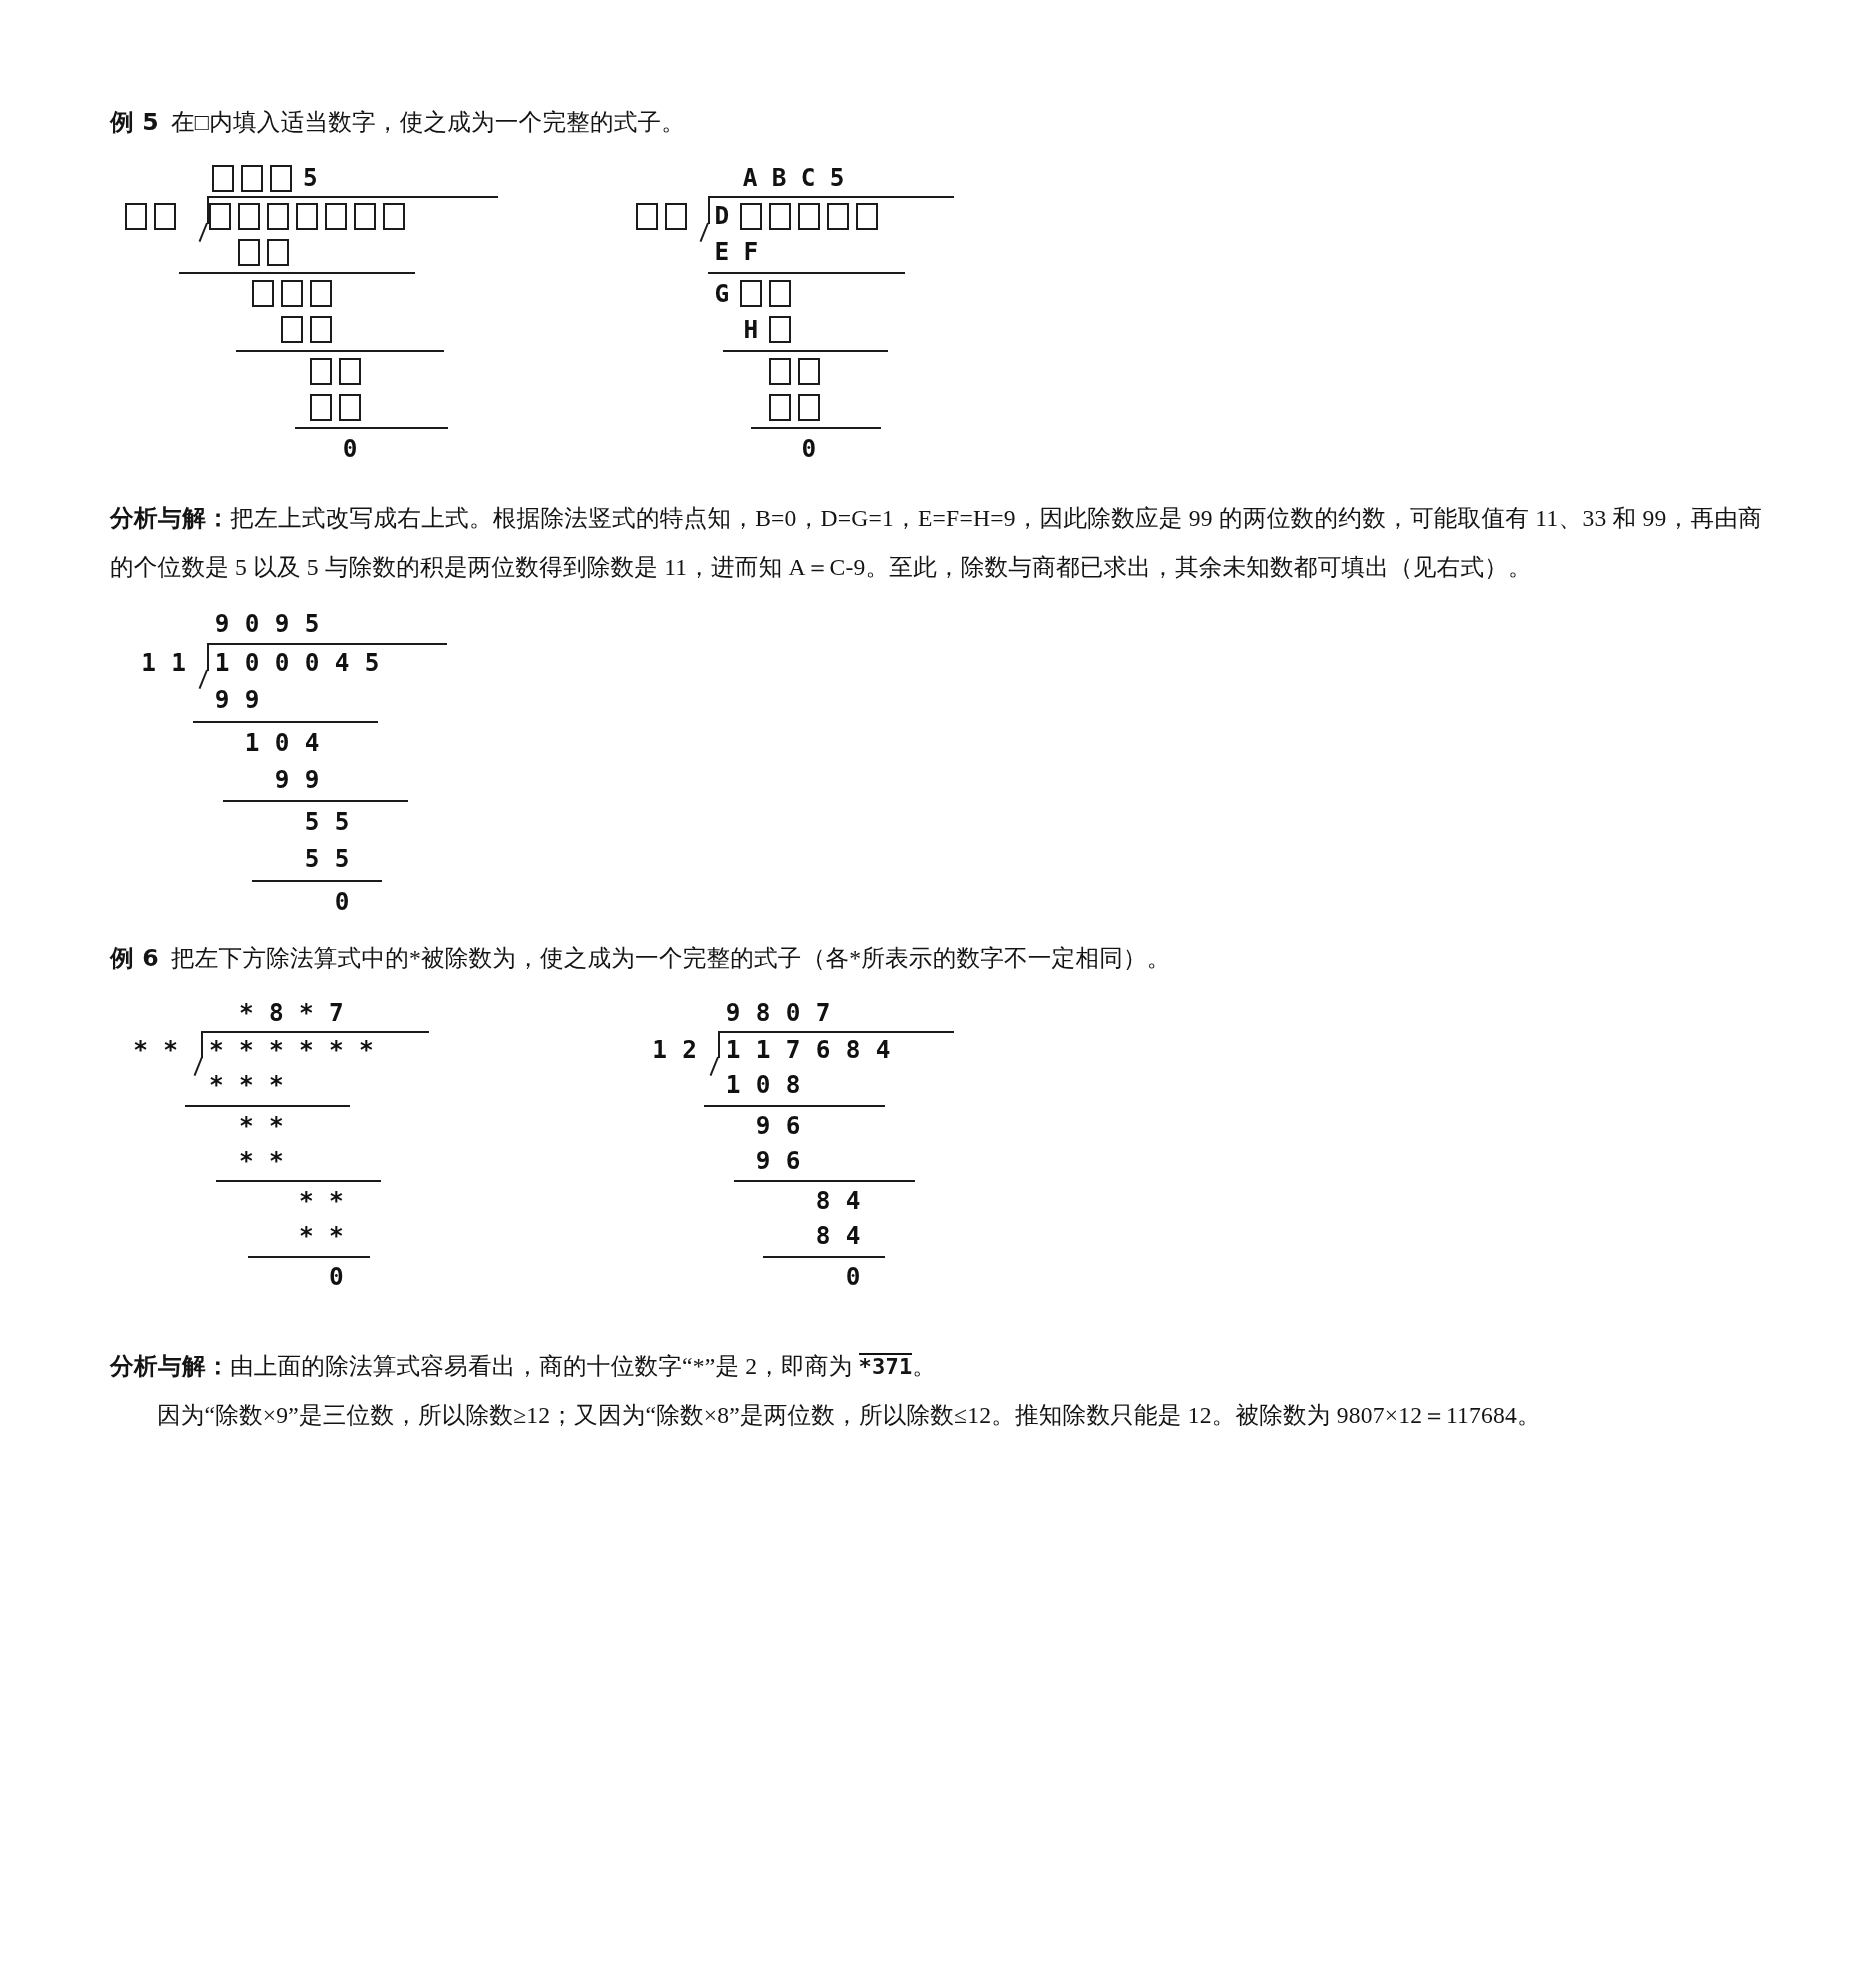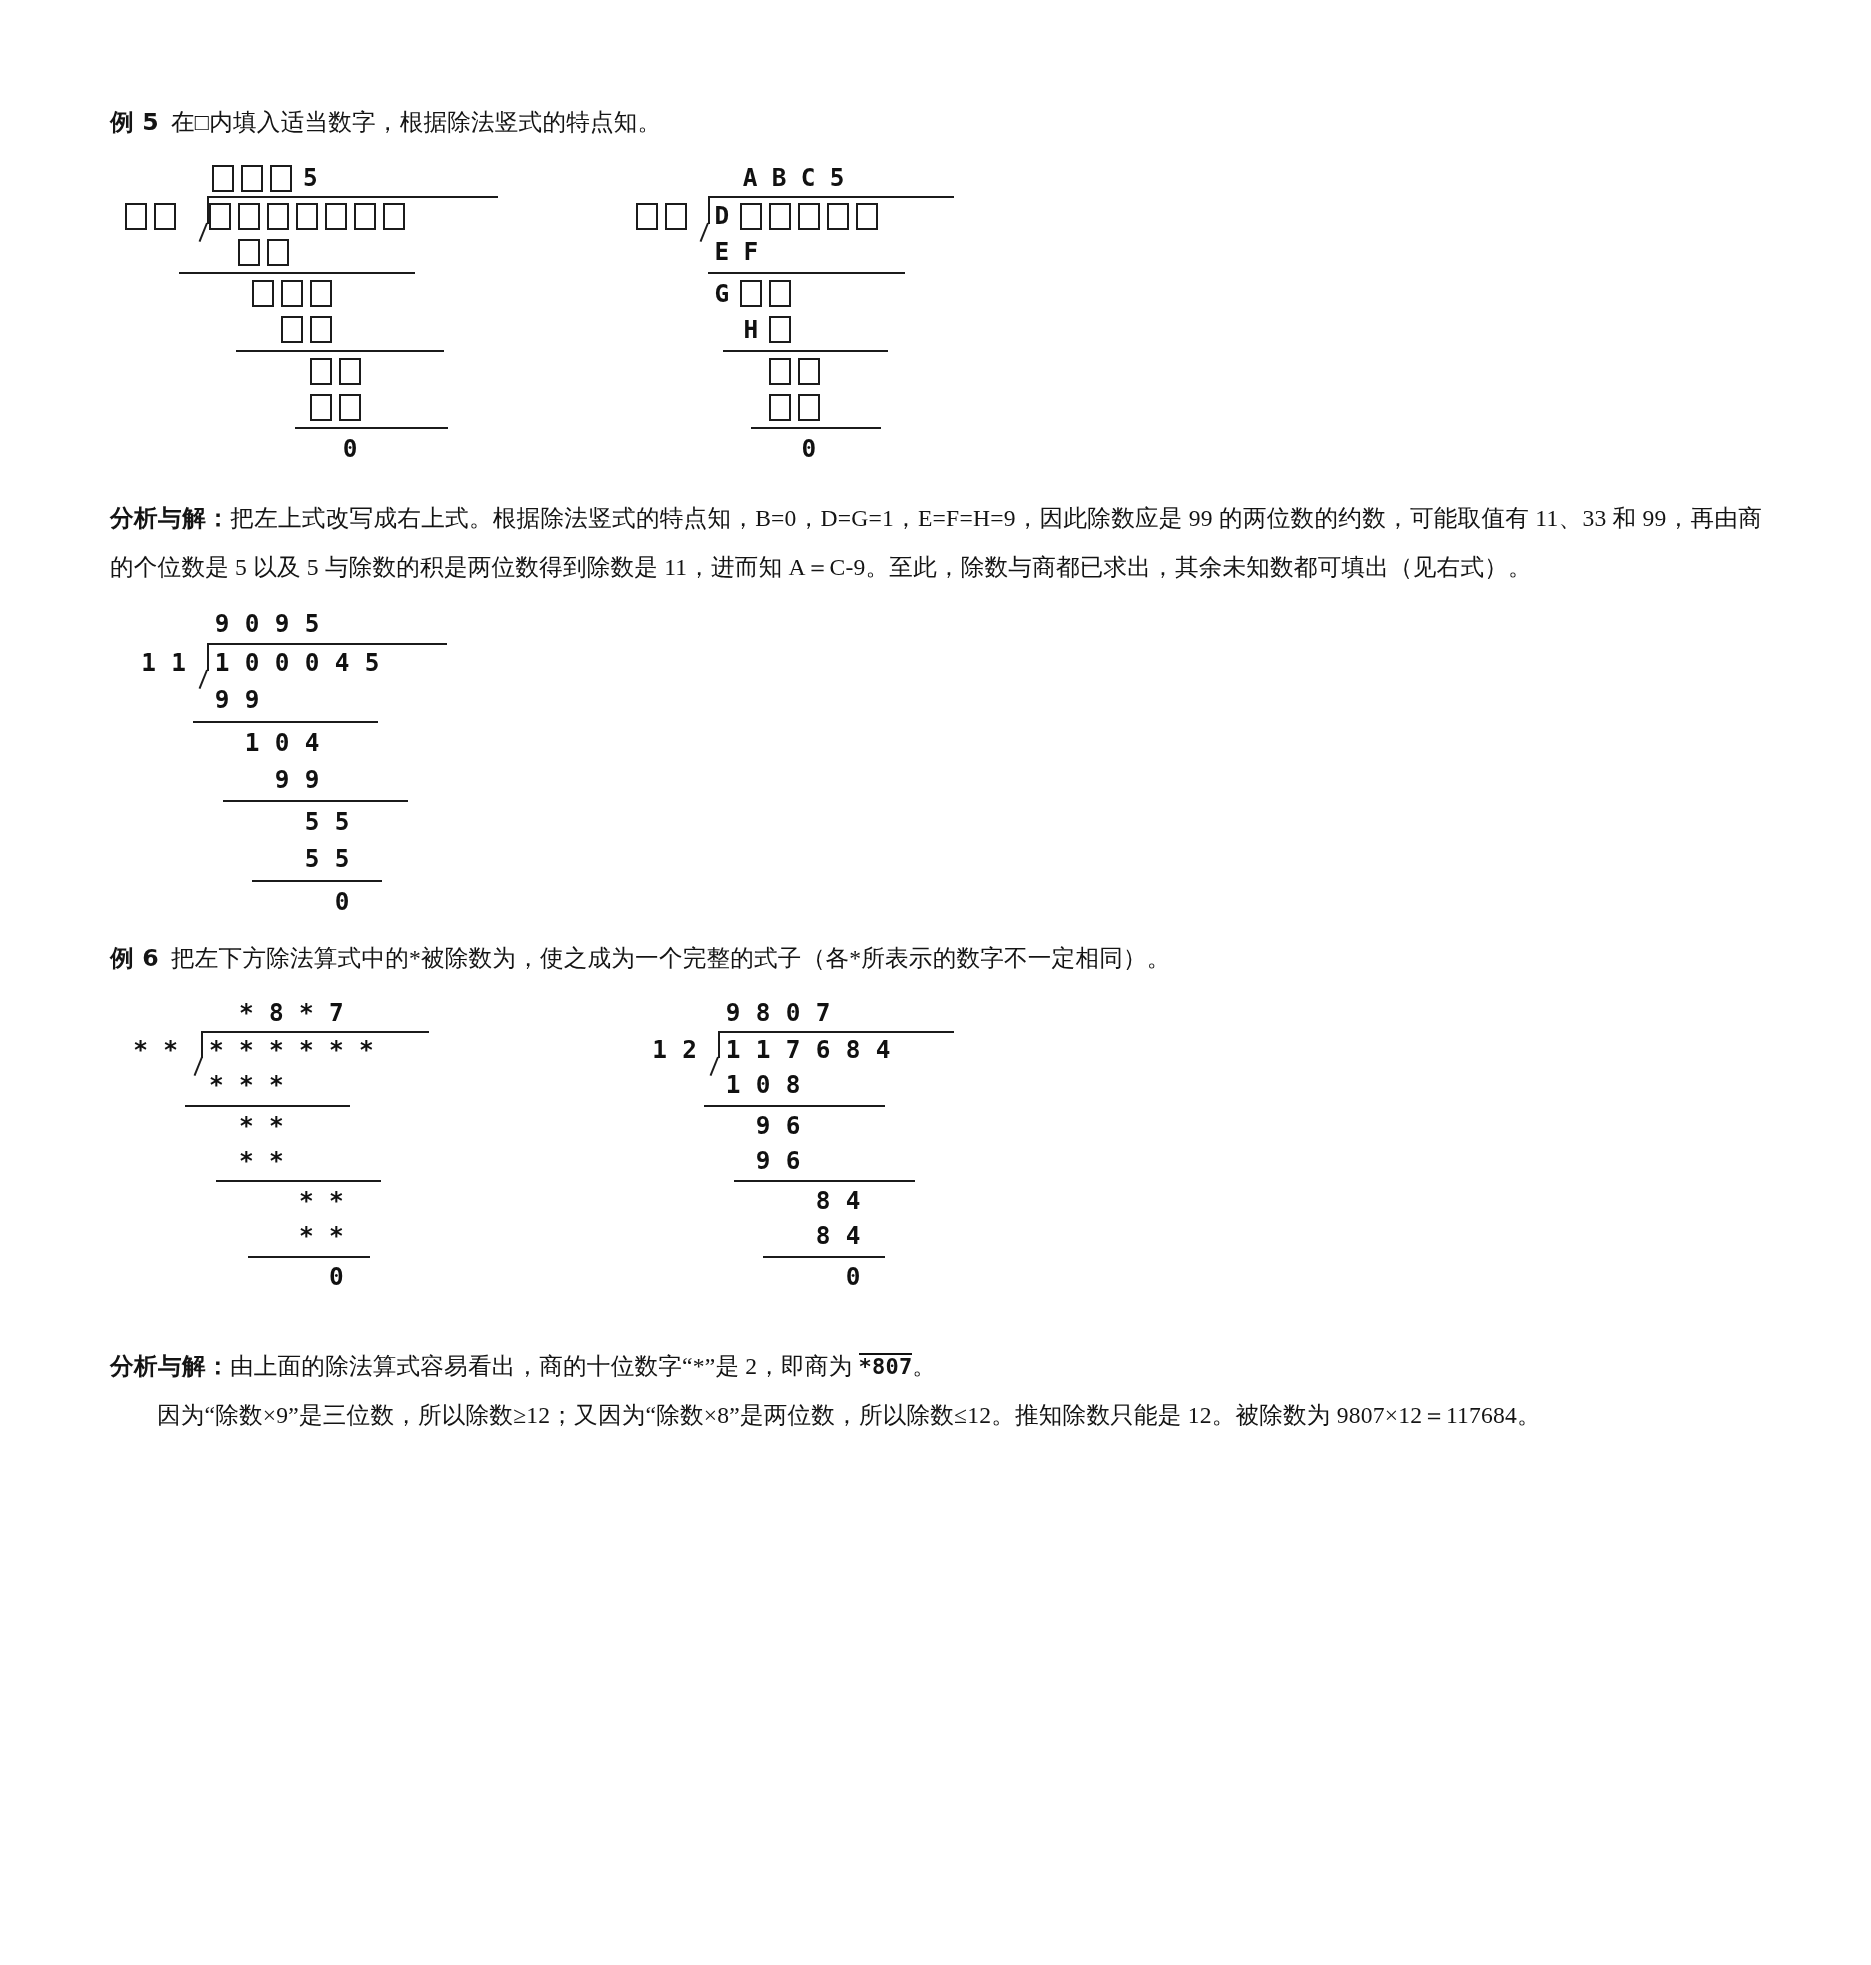--- a/index.html
+++ b/index.html
@@ -103,21 +103,21 @@
     transform: rotate(22deg);
     transform-origin: top center;
   }
 </style>
 </head>
 <body>
 
 <div class="page">
 
   <p class="para">
-    <span class="exlabel">例 5</span><span>&nbsp;&nbsp;</span><span>在□内填入适当数字，根据除法竖式的特点知。</span>
+    <span class="exlabel">例 5</span><span>&nbsp;&nbsp;</span><span>在□内填入适当数字，使之成为一个完整的式子。</span>
   </p>
 
   <div class="sp-sm"></div>
 
   <div class="ld-row" style="margin-left:11.8px;">
 
     <div class="ld" id="fig5L" style="--cw:29px; --ch:36px; width:456px;">
 
       <div class="rowline">
         <div class="cell blank"></div>
@@ -595,19 +595,19 @@
           <div class="cell blank"></div>
           <div class="cell blank"></div>
         <div class="cell">0</div>
       </div>
     </div>
   </div>
 
   <div class="sp-lg"></div>
 
   <p class="para">
-    <span class="lead">分析与解：</span><span>由上面的除法算式容易看出，商的十位数字“*”是 2，即商为 </span><span class="ovl">*807</span><span>。</span>
+    <span class="lead">分析与解：</span><span>由上面的除法算式容易看出，商的十位数字“*”是 2，即商为 </span><span class="ovl">*371</span><span>。</span>
   </p>
 
   <p class="para indent">因为“除数×9”是三位数，所以除数≥12；又因为“除数×8”是两位数，所以除数≤12。推知除数只能是 12。被除数为 9807×12＝117684。</p>
 
 </div>
 
 
 </body></html>

